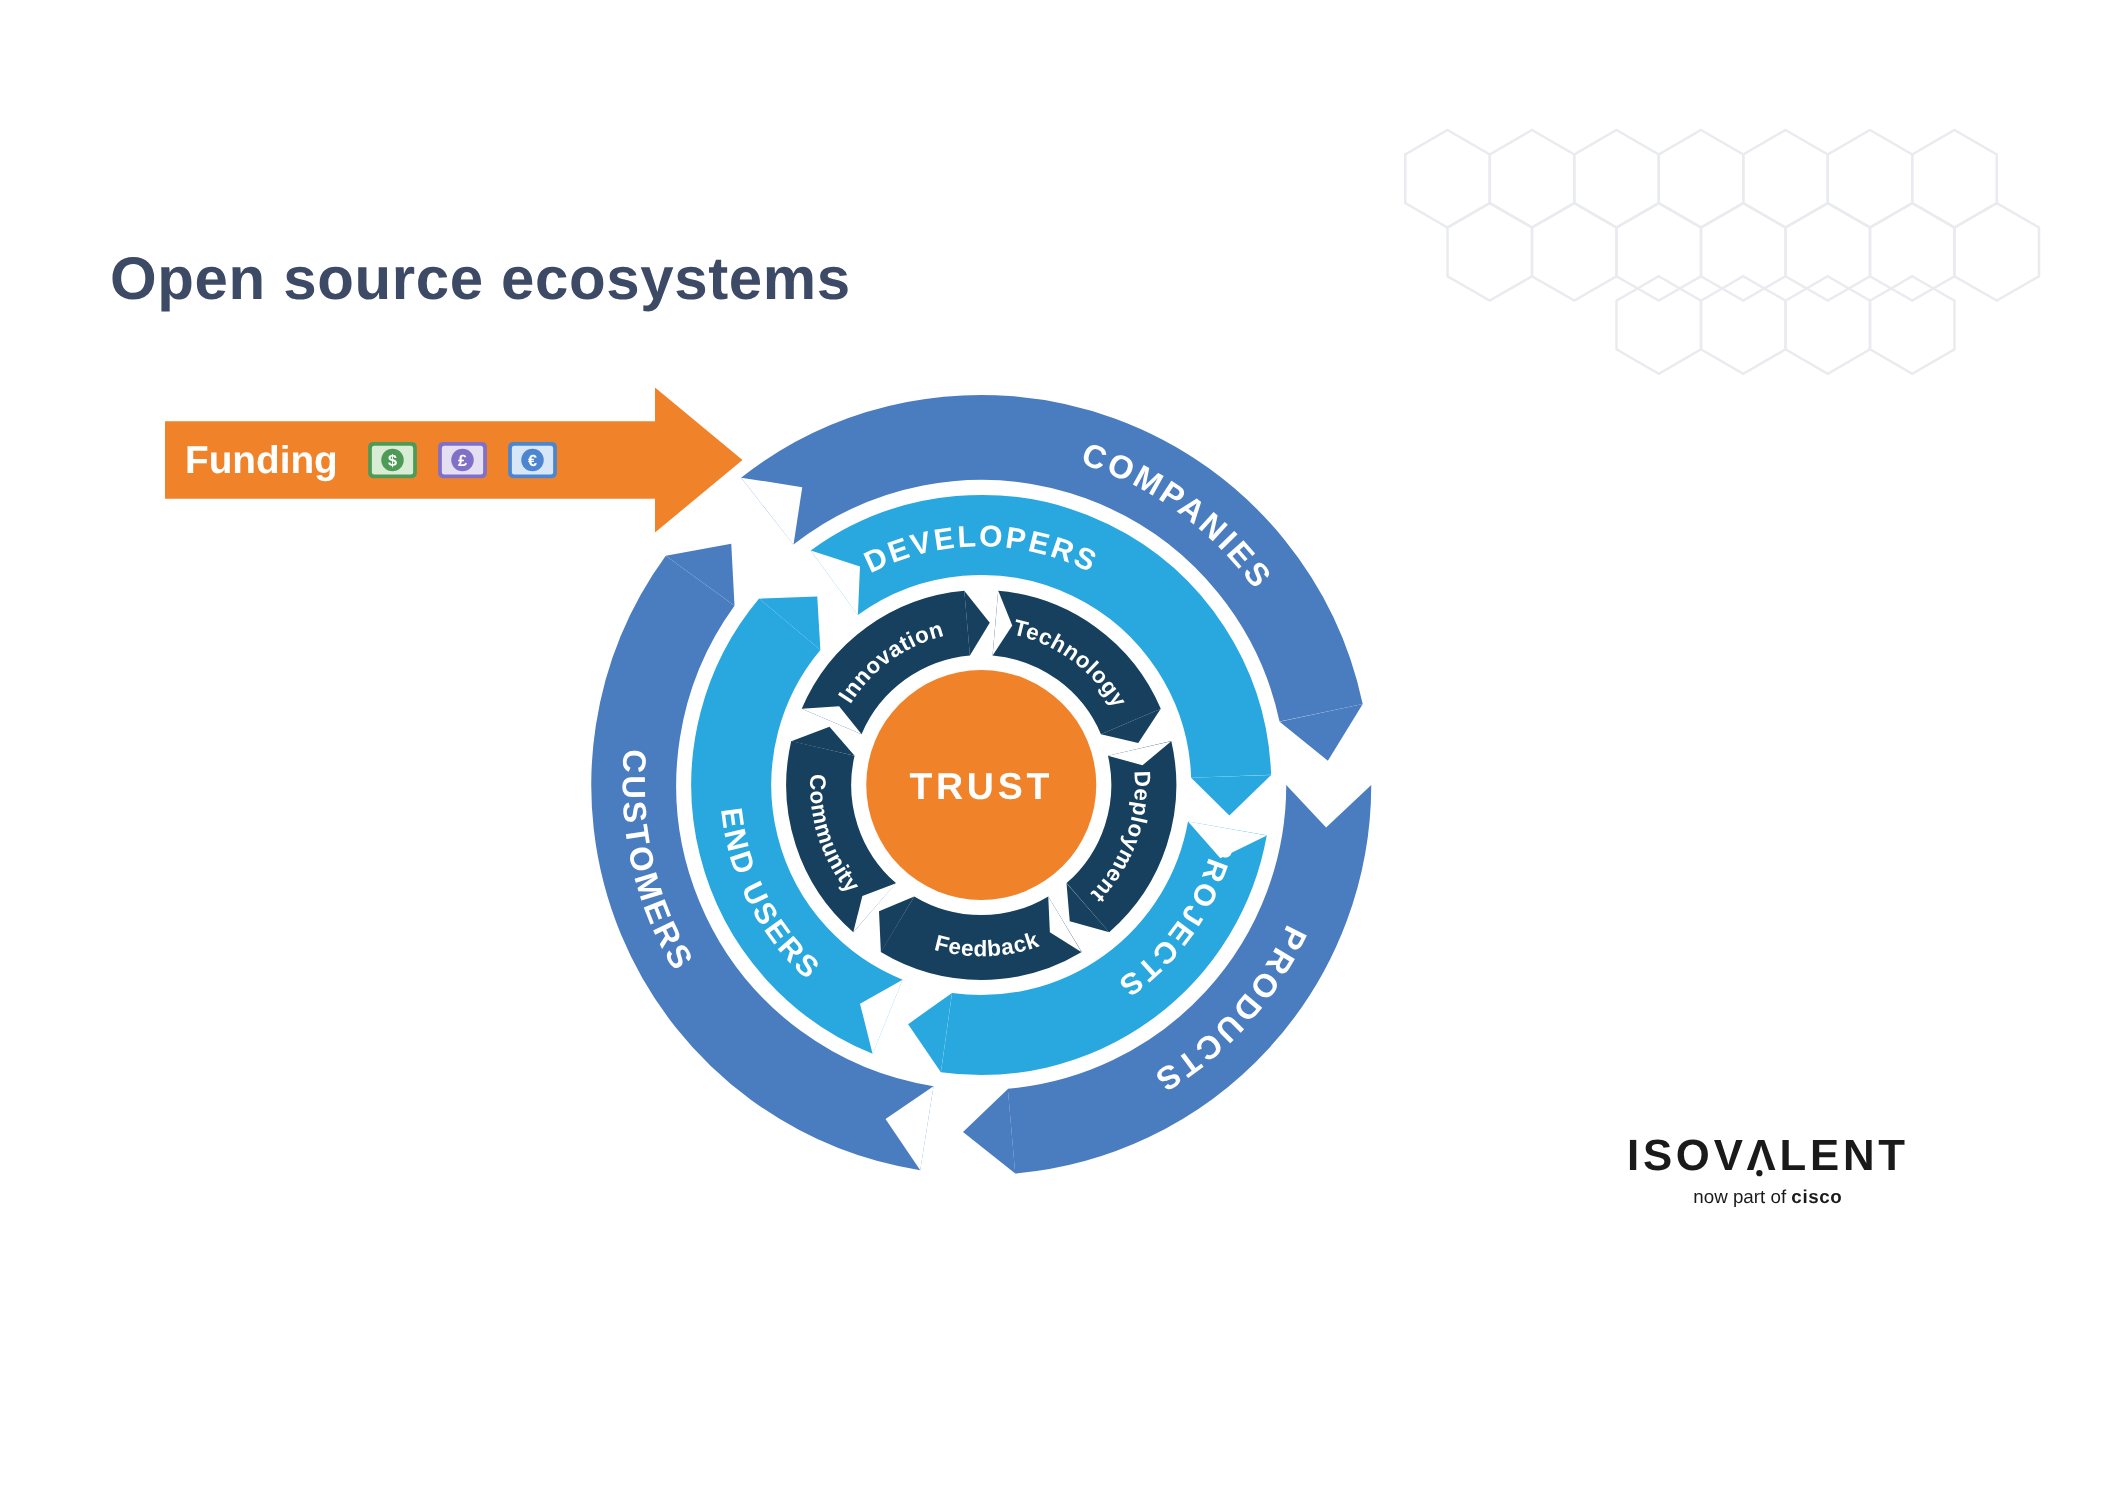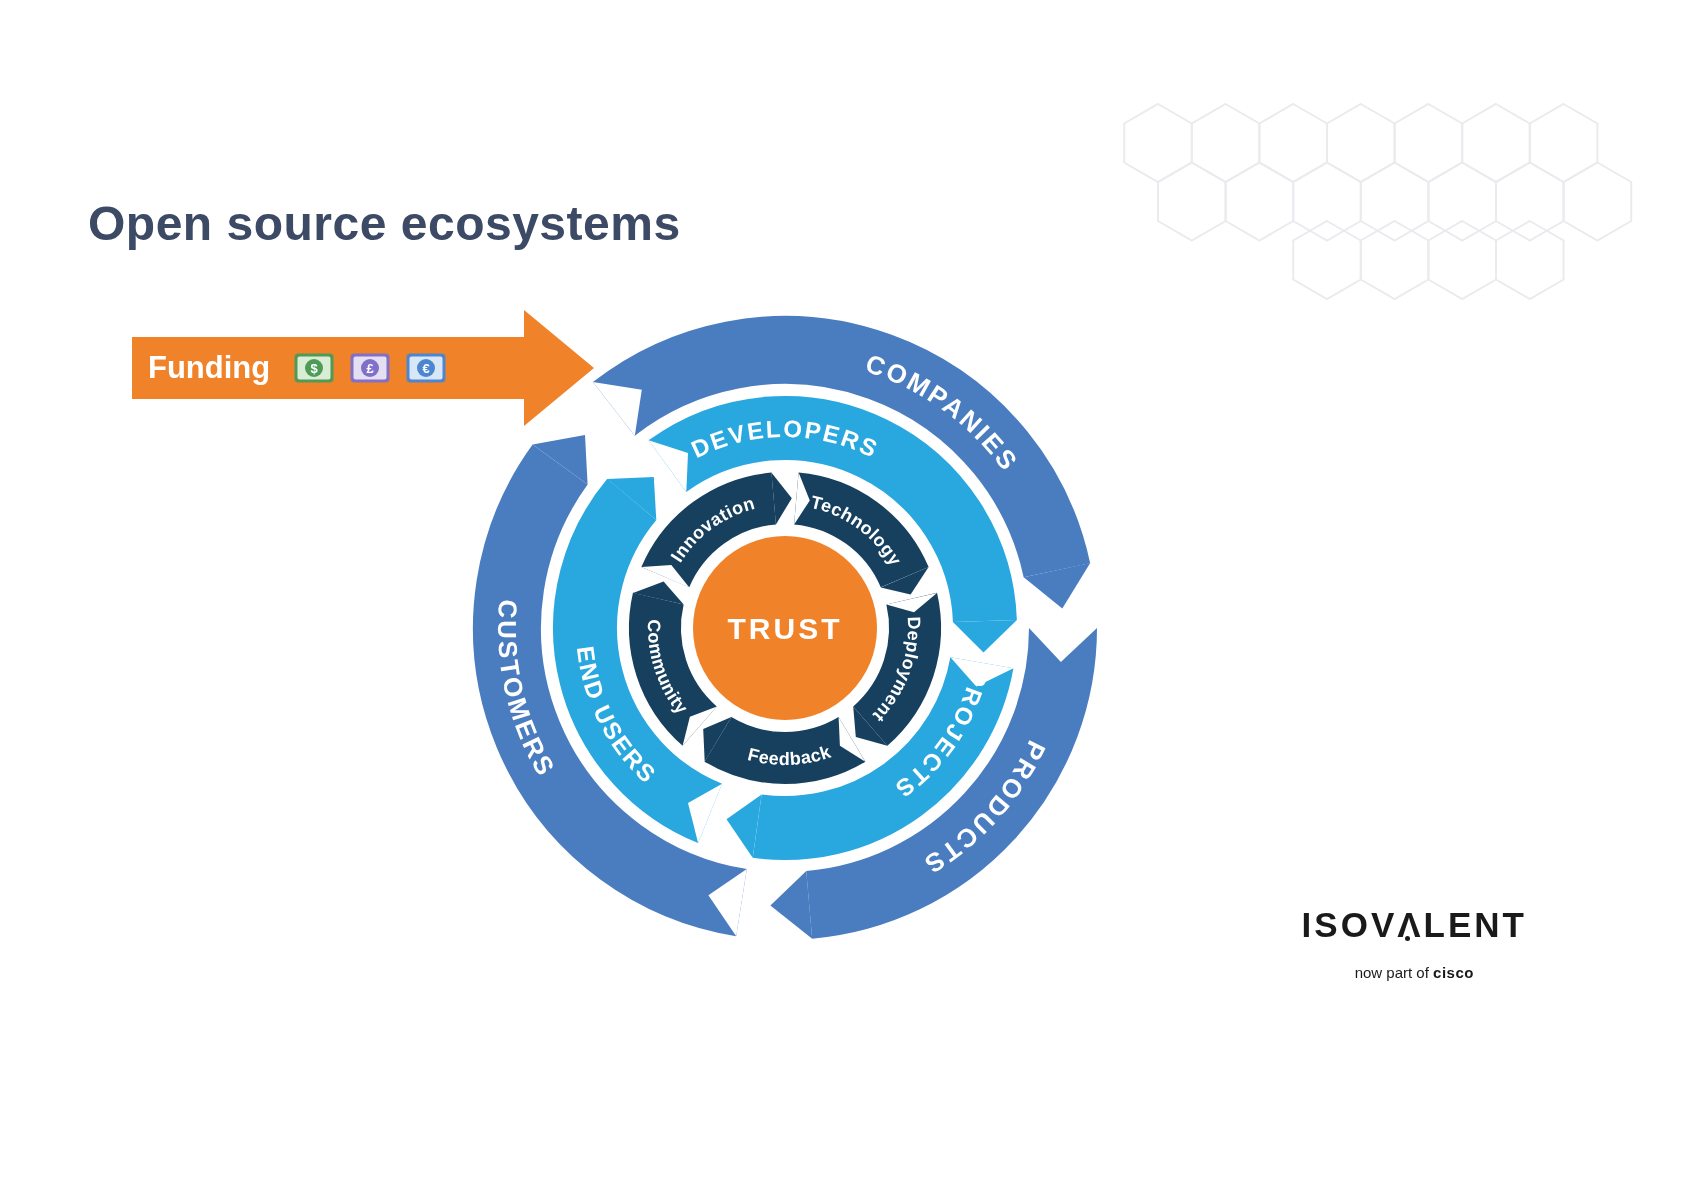--- a/index.html
+++ b/index.html
@@ -33,21 +33,21 @@
   .hexes { position:absolute; left:1100px; top:95px; }
   .hex { fill:none; stroke:#E9EBEE; stroke-width:2; }
   
   .logo { position:absolute; right:157px; top:906px; text-align:center; color:#1A1A1A; }
   .brand { font-size:35px; font-weight:800; letter-spacing:3px; line-height:1.1; }
   .brand-a { position:relative; display:inline-block; }
   .brand-a::after {
     content:""; position:absolute; left:50%; margin-left:-5px; bottom:4px;
     width:5px; height:5px; border-radius:50%; background:#1A1A1A;
   }
-  .tagline { margin-top:19px; font-size:15px; }
+  .tagline { margin-top:4px; font-size:15px; }
   .tagline .cisco { font-weight:800; letter-spacing:0.5px; }
 </style>
 </head>
 <body>
 
 <div class="slide">
 
   <h1 class="slide-title">Open source ecosystems</h1>
 
   <svg class="hexes" width="560" height="210" viewBox="0 0 560 210">

